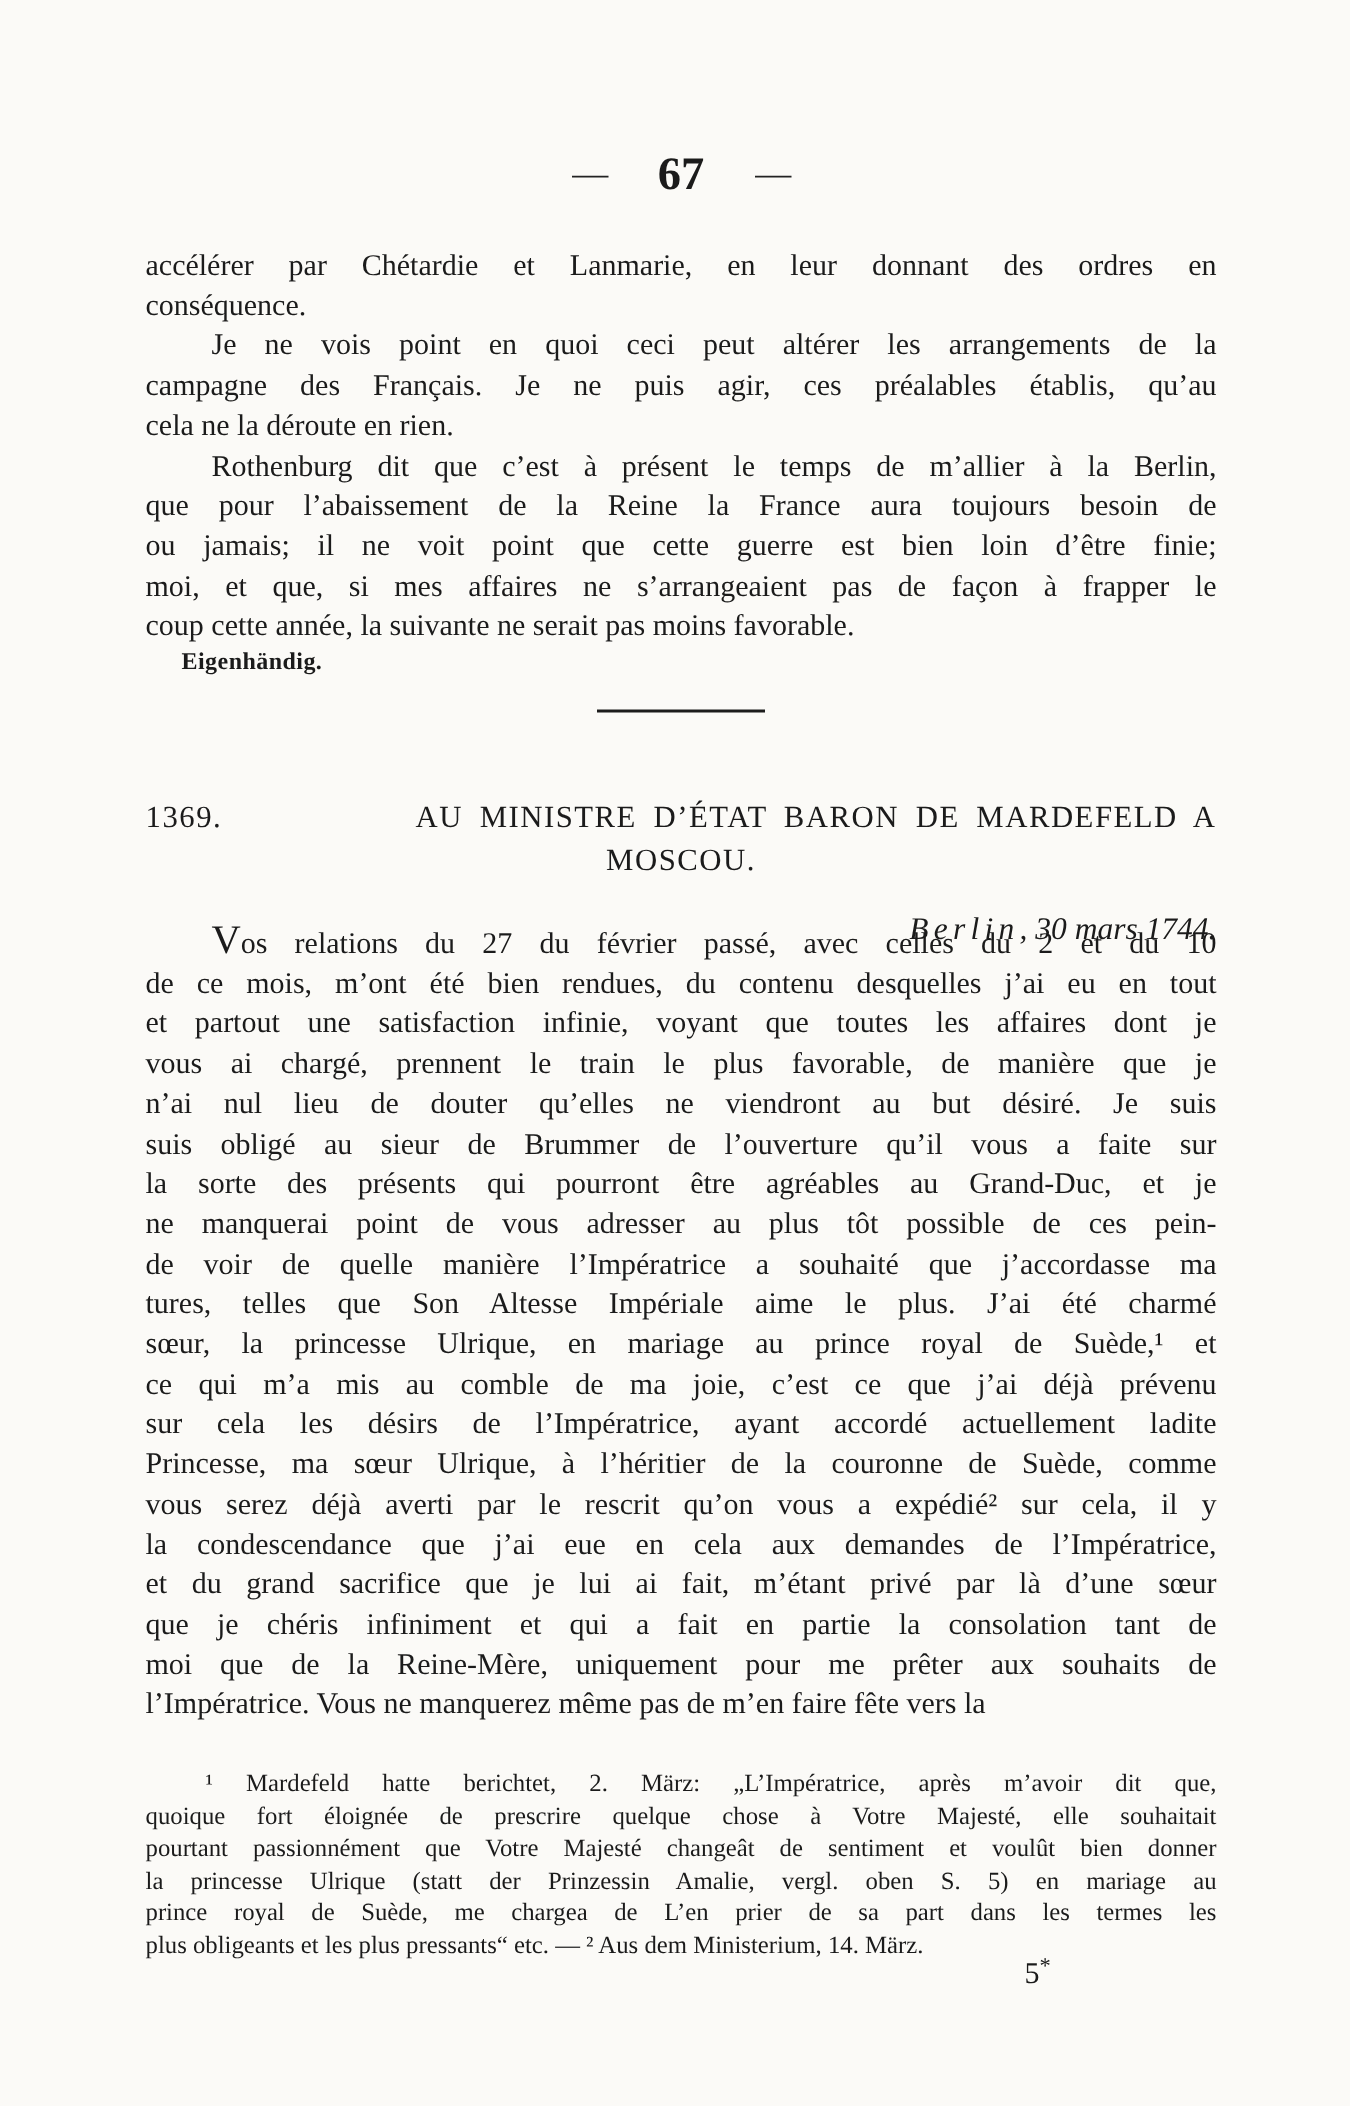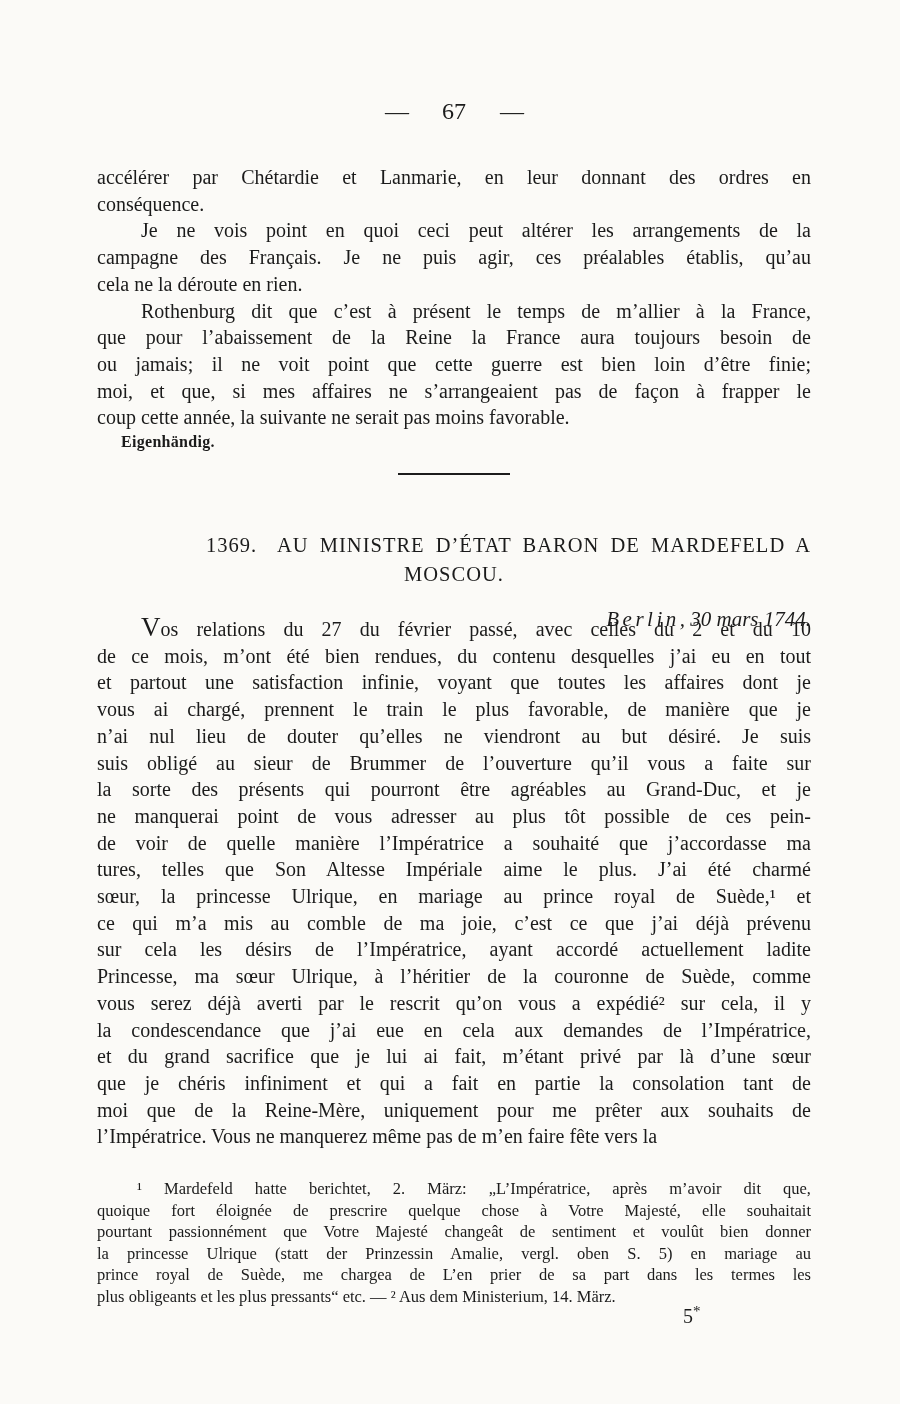--- a/index.html
+++ b/index.html
@@ -25,21 +25,21 @@
   
   .page-head {
     top: 98px;
     display: flex;
     justify-content: center;
     align-items: center;
     gap: 34px;
     font-size: 24px;
   }
   .page-head .dash { letter-spacing: -1px; color: #222; }
-  .page-head .num { font-size: 24px; }
+  .page-head .num { font-size: 31px; font-weight: bold; }
 
   
   .tline {
     text-align: justify;
     text-align-last: justify;
     line-height: 26.7px;
     white-space: normal;
   }
   .tline-last { text-align-last: left; }
   .body-text { font-size: 20px; }
@@ -57,21 +57,21 @@
     width: 112px;
     height: 0;
     border-top: 2px solid #1c1c1c;
     margin: 22px auto 0 auto;
   }
 
   
   .sec-heading { top: 531px; }
   .heading-line1 {
     display: flex;
-    justify-content: flex-end;
+    justify-content: space-between;
     align-items: baseline;
     gap: 20px;
     font-size: 20.5px;
     letter-spacing: 1px;
     word-spacing: 5px;
     line-height: 29px;
   }
   .heading-line2 {
     text-align: center;
     font-size: 20.5px;
@@ -126,21 +126,21 @@
     <div class="para">
         <div class="tline">accélérer par Chétardie et Lanmarie, en leur donnant des ordres en</div>
         <div class="tline tline-last">conséquence.</div>
       </div>
     <div class="para para-indent">
         <div class="tline">Je ne vois point en quoi ceci peut altérer les arrangements de la</div>
         <div class="tline">campagne des Français.  Je ne puis agir, ces préalables établis, qu’au</div>
         <div class="tline tline-last">cela ne la déroute en rien.</div>
       </div>
     <div class="para para-indent">
-        <div class="tline">Rothenburg dit que c’est à présent le temps de m’allier à la France,</div>
+        <div class="tline">Rothenburg dit que c’est à présent le temps de m’allier à la Berlin,</div>
         <div class="tline">que pour l’abaissement de la Reine la France aura toujours besoin de</div>
         <div class="tline">ou jamais; il ne voit point que cette guerre est bien loin d’être finie;</div>
         <div class="tline">moi, et que, si mes affaires ne s’arrangeaient pas de façon à frapper le</div>
         <div class="tline tline-last">coup cette année, la suivante ne serait pas moins favorable.</div>
       </div>
     <div class="closing-note">Eigenhändig.</div>
     <div class="divider-rule"></div>
   </div>
 
   <div class="column sec-heading">

